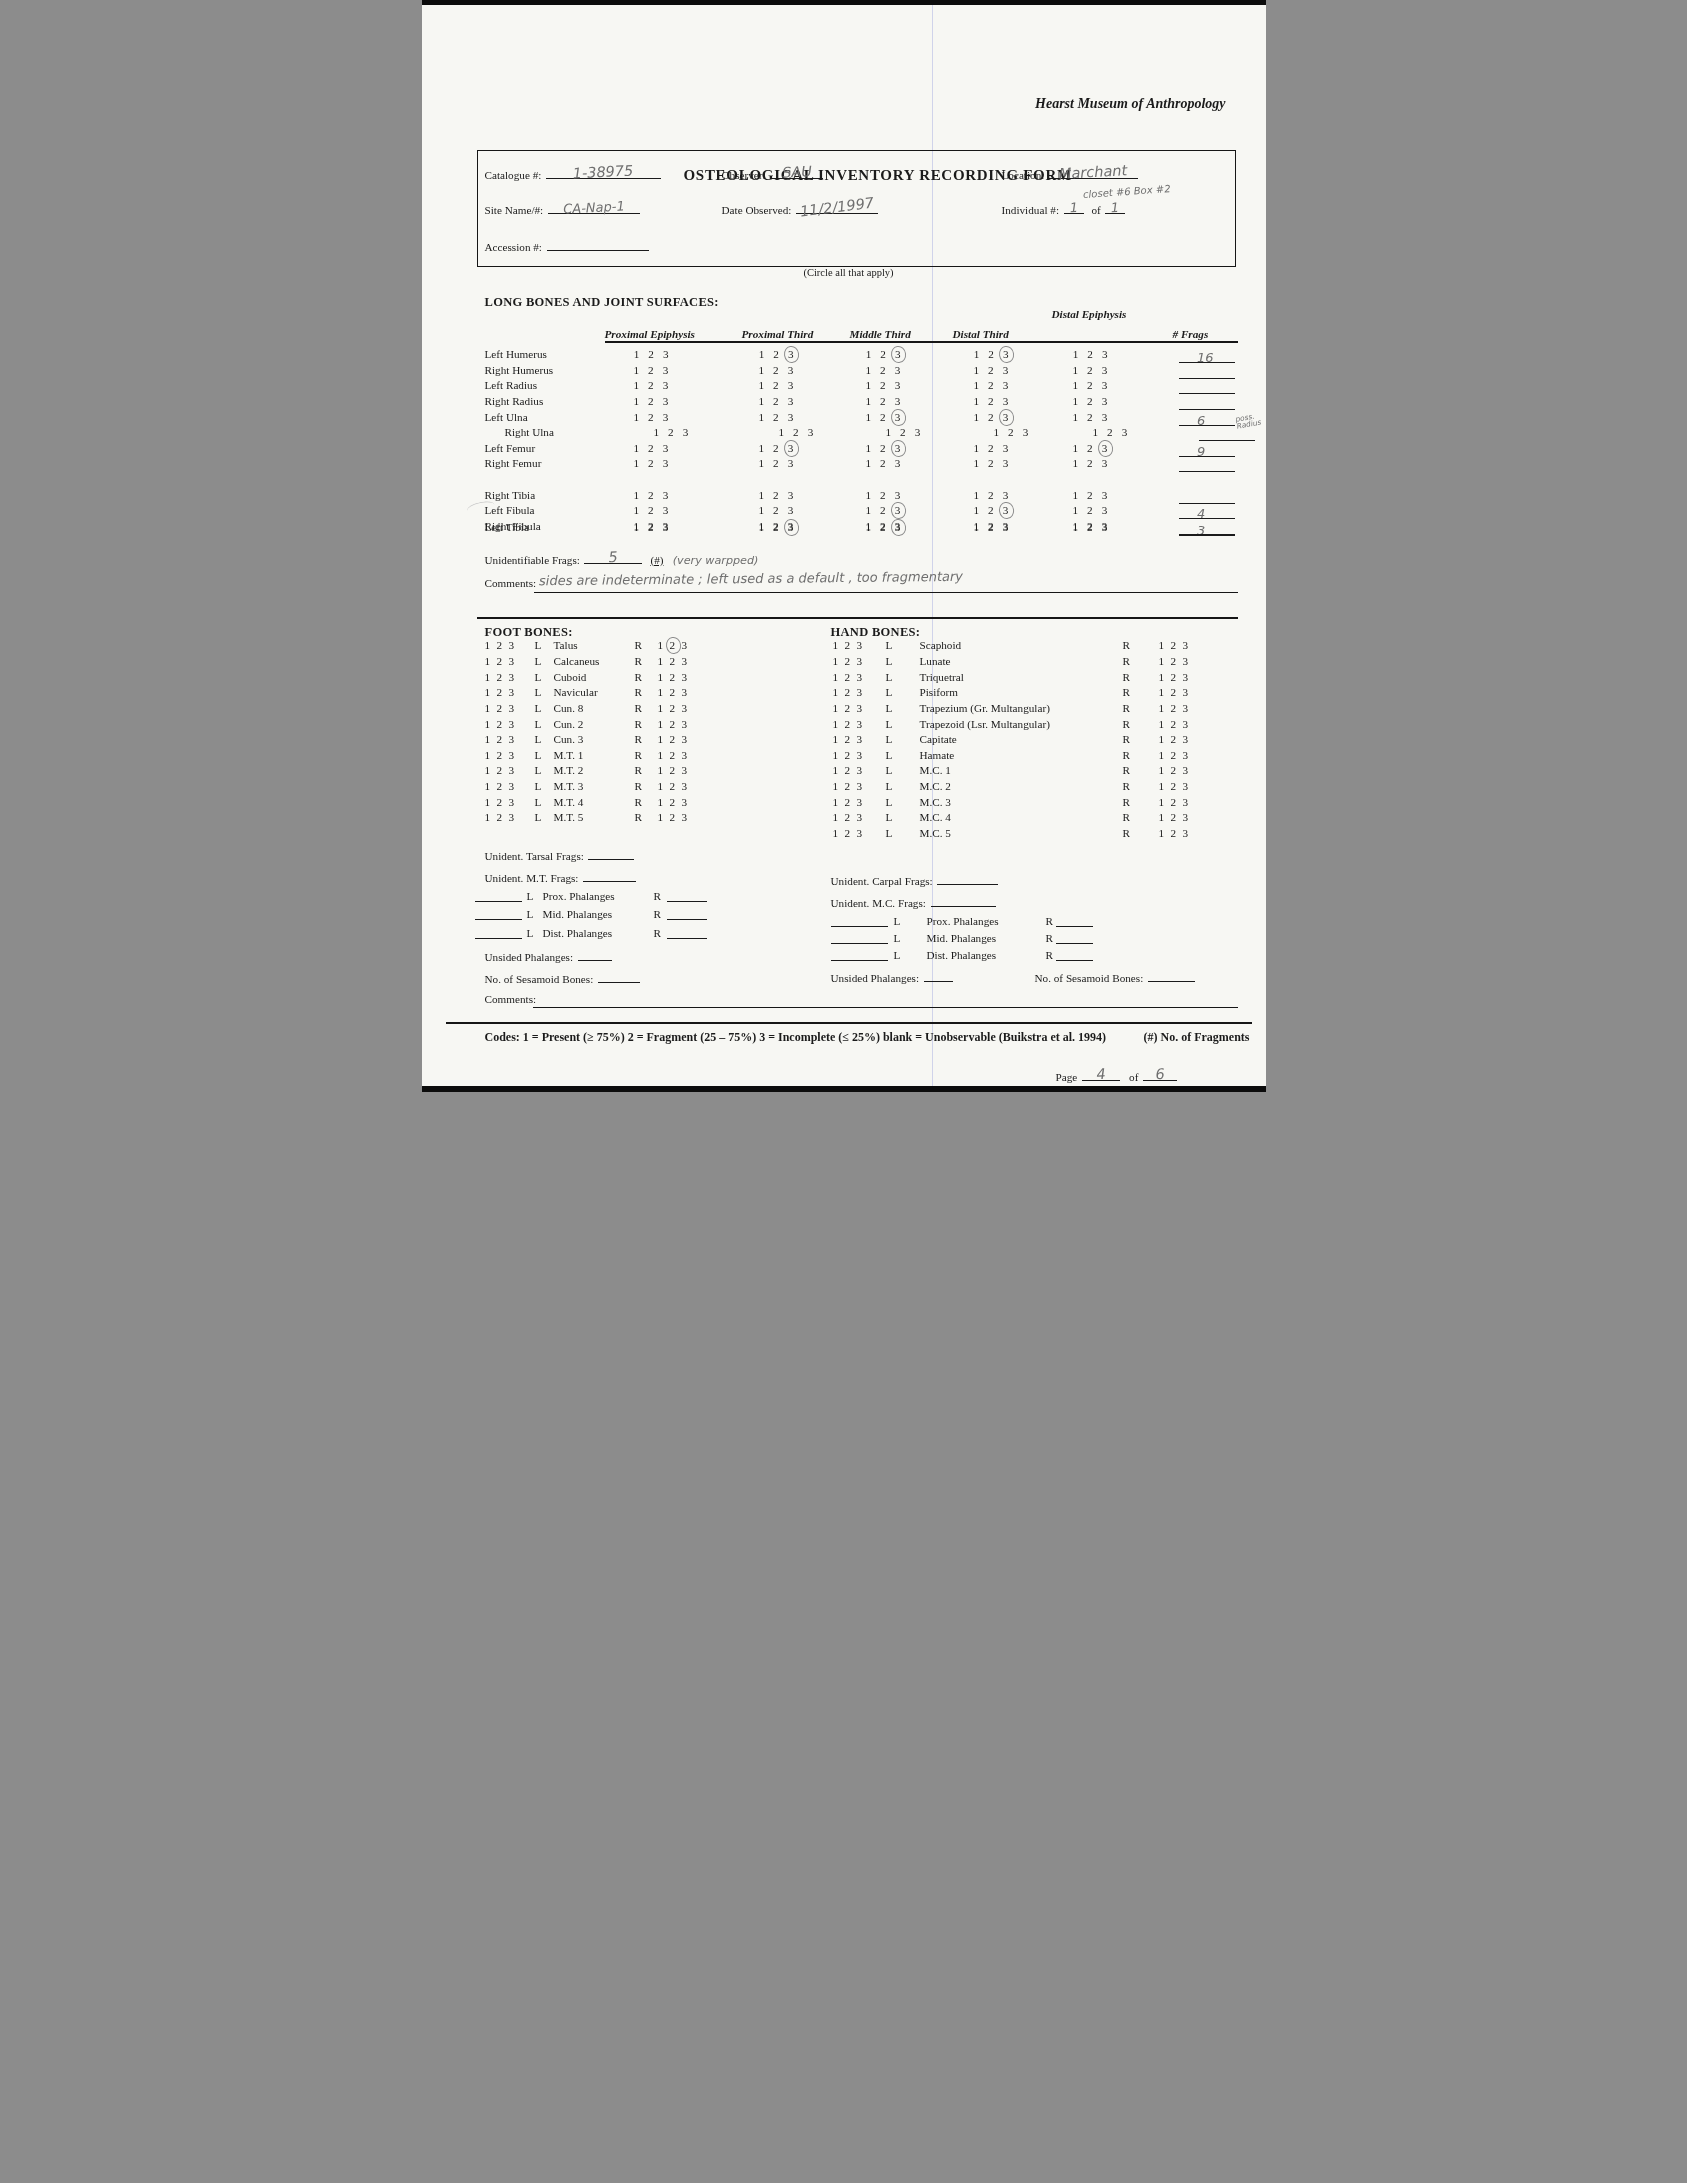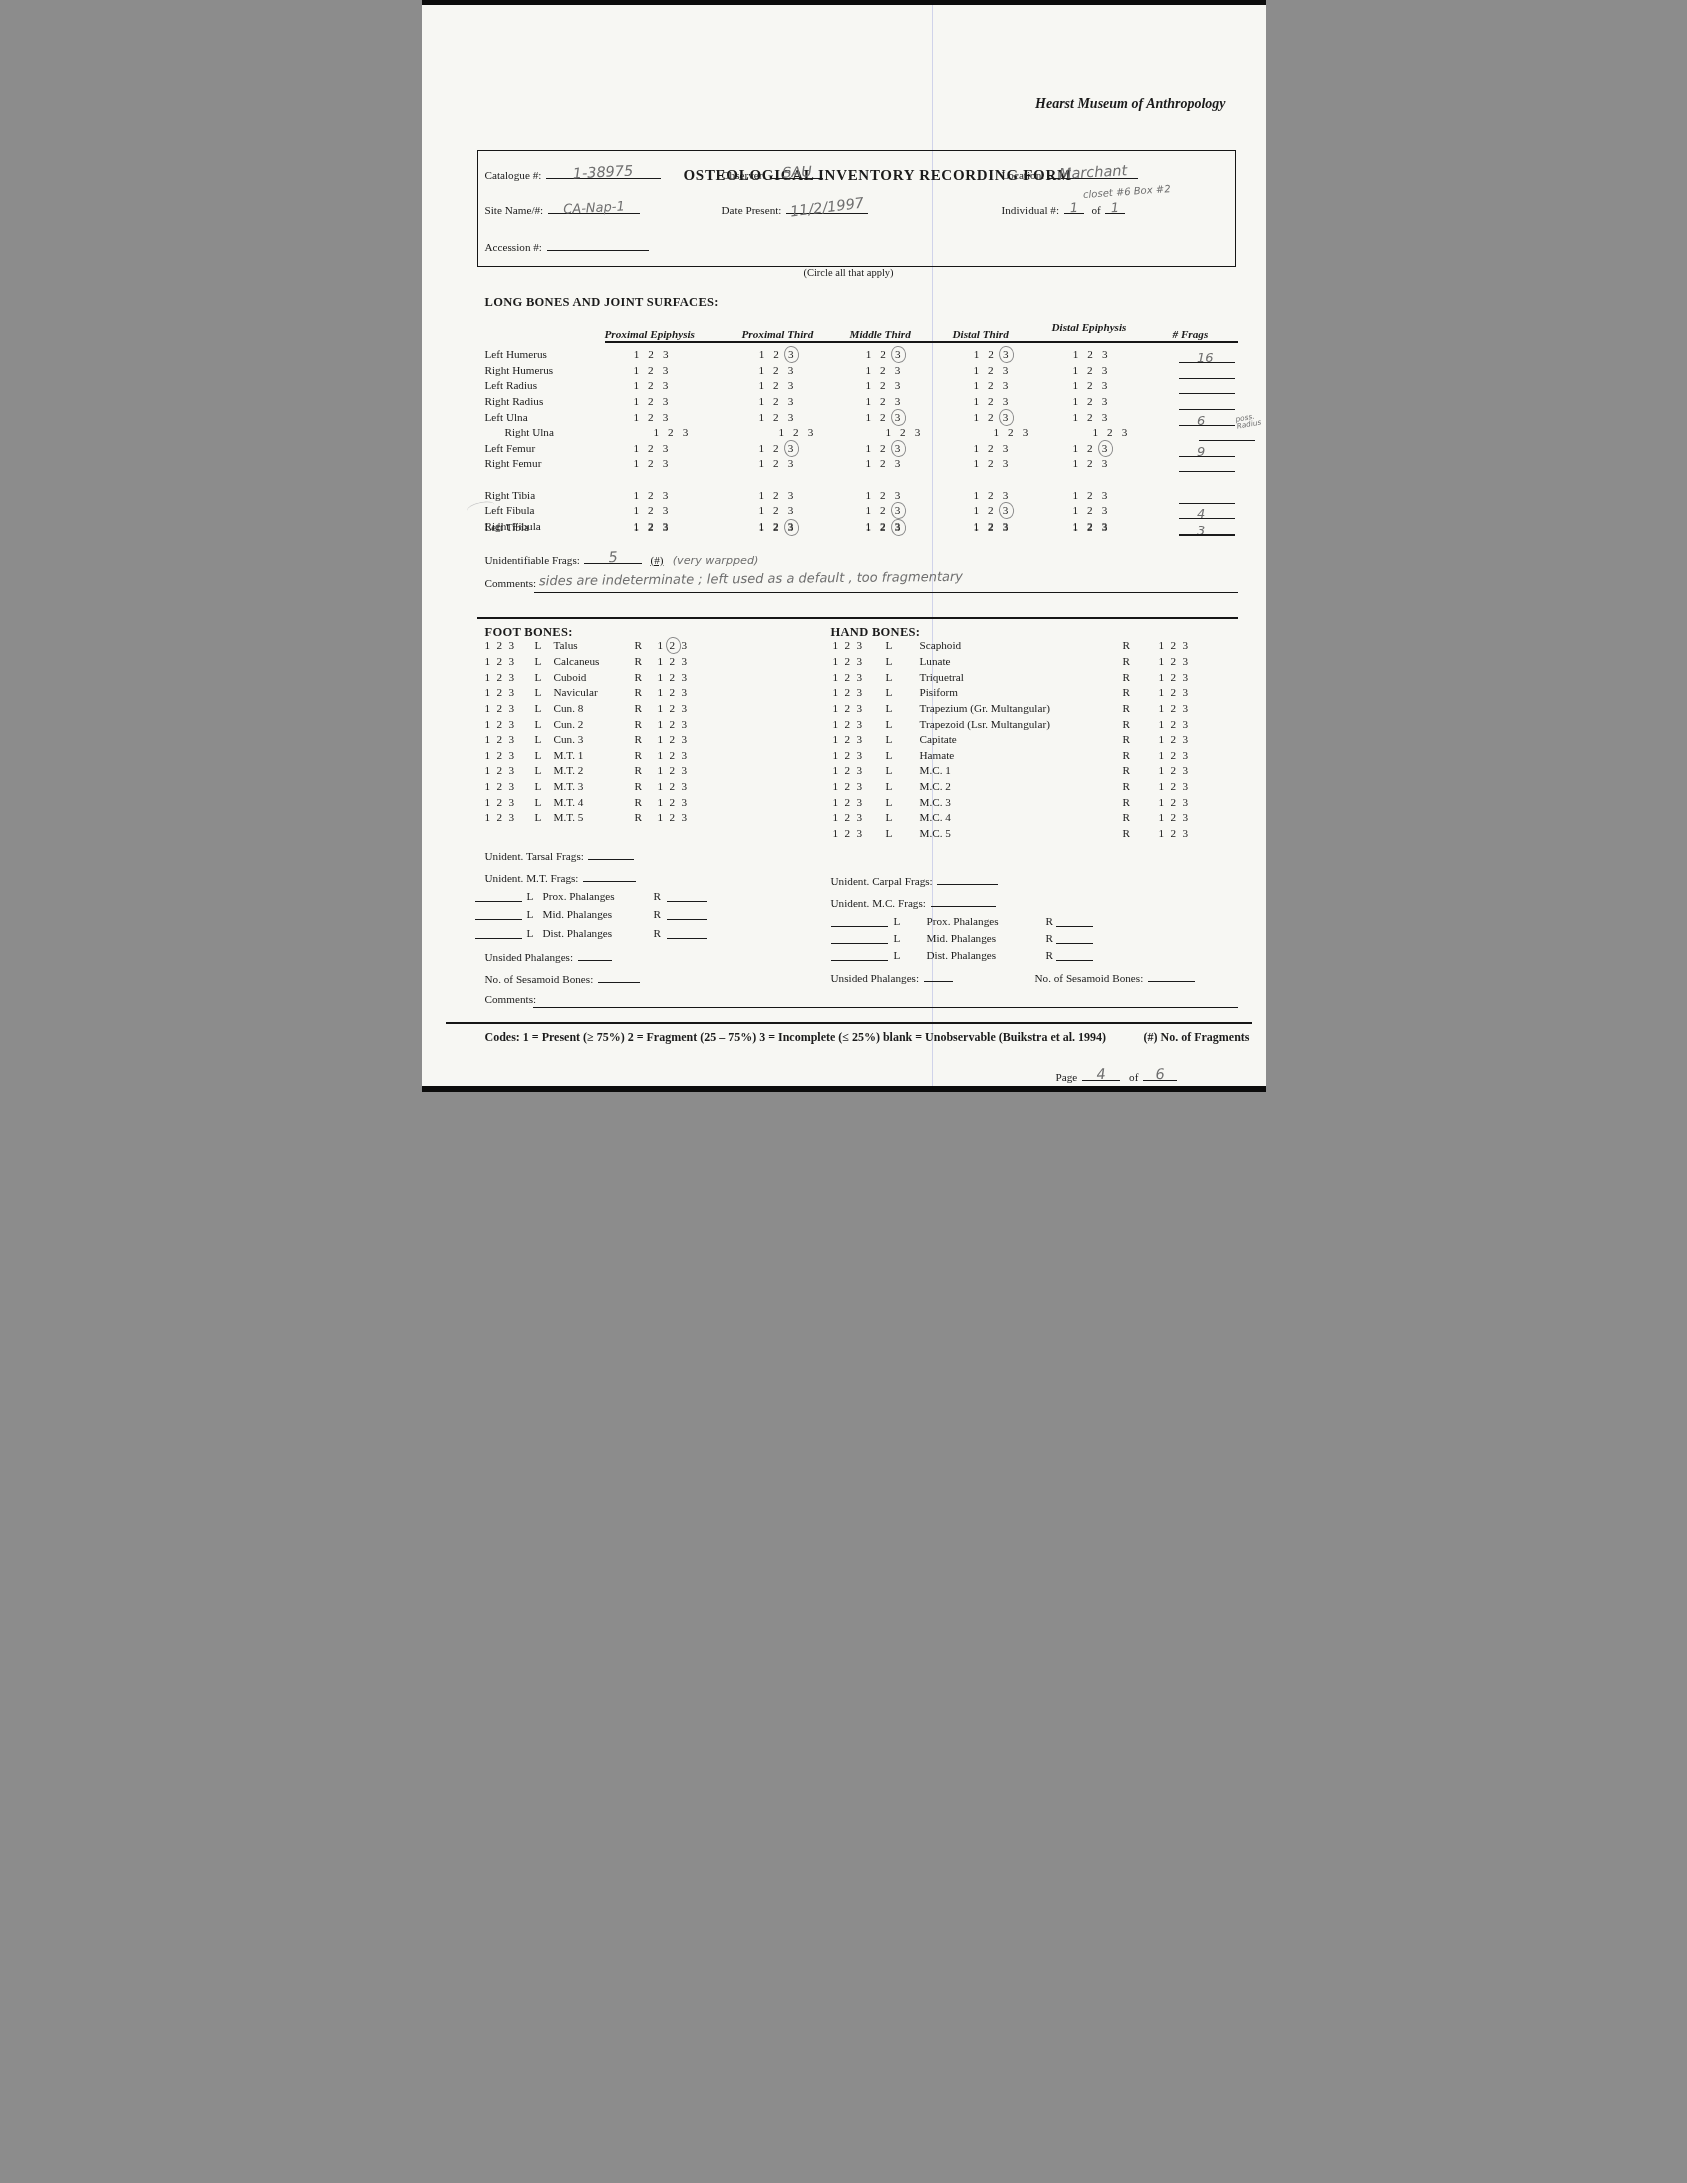--- a/index.html
+++ b/index.html
@@ -66,40 +66,40 @@
   </div>
   <div class="abs" style="left:580px; top:165px;">
     <span class="lbl">Location:</span><span class="blank" style="width:89px;"><span class="hw hw22">Marchant</span></span>
   </div>
   <div class="abs hw hw15" style="left:661px; top:186px; transform:rotate(-4deg);">closet #6  Box #2</div>
 
   <div class="abs" style="left:63px; top:200px;">
     <span class="lbl">Site Name/#:</span><span class="blank" style="width:92px;"><span class="hw hw20">CA-Nap-1</span></span>
   </div>
   <div class="abs" style="left:300px; top:200px;">
-    <span class="lbl">Date Present:</span><span class="blank" style="width:82px;"><span class="hw hw22 rot-6">11/2/1997</span></span>
+    <span class="lbl">Date Observed:</span><span class="blank" style="width:82px;"><span class="hw hw22 rot-6">11/2/1997</span></span>
   </div>
   <div class="abs" style="left:580px; top:200px;">
     <span class="lbl">Individual #:</span><span class="blank" style="width:20px;"><span class="hw hw20">1</span></span>
     <span class="lbl" style="margin-left:5.3px;">of</span><span class="blank" style="width:20px;"><span class="hw hw20">1</span></span>
   </div>
   <div class="abs" style="left:63px; top:237px;">
     <span class="lbl">Accession #:</span><span class="blank" style="width:102px;"><span class="hw hw20"></span></span>
   </div>
 
   <div class="abs circle-note" style="left:427px; top:267px; transform:translateX(-50%);">(Circle all that apply)</div>
 
   <div class="abs sec-title" style="left:63px; top:295px;">LONG BONES AND JOINT SURFACES:</div>
 
   <div id="lb-colheads">
       <div class="abs colhead" style="left: 183px; top: 328px;">Proximal Epiphysis</div>
       <div class="abs colhead" style="left: 320px; top: 328px;">Proximal Third</div>
       <div class="abs colhead" style="left: 428px; top: 328px;">Middle Third</div>
       <div class="abs colhead" style="left: 531px; top: 328px;">Distal Third</div>
-      <div class="abs colhead" style="left: 630px; top: 321px;">Distal Epiphysis</div>
+      <div class="abs colhead" style="left: 630px; top: 308px;">Distal Epiphysis</div>
       <div class="abs colhead" style="left: 751px; top: 328px;"># Frags</div>
     </div>
   <div class="hr" style="left:183px; top:341px; width:633px; height:1.6px;"></div>
 
   <div id="lb-rows" class="abs" style="left:0; top:0; width:100%;">
       <div class="lb-row" style="top: 348px; text-align: center;">
         <span class="bone-name">Left Humerus</span>
         <span class="numgroup wide" style="left: 212px;">
           <span class="num">1</span>
           <span class="num">2</span>

